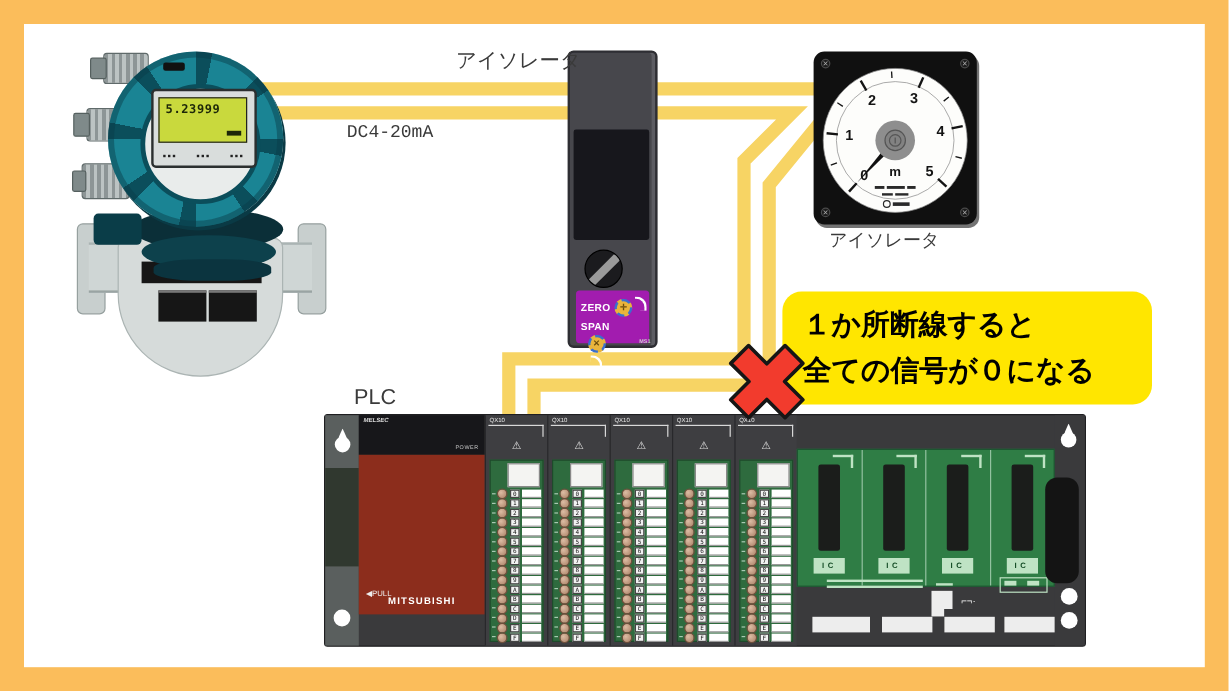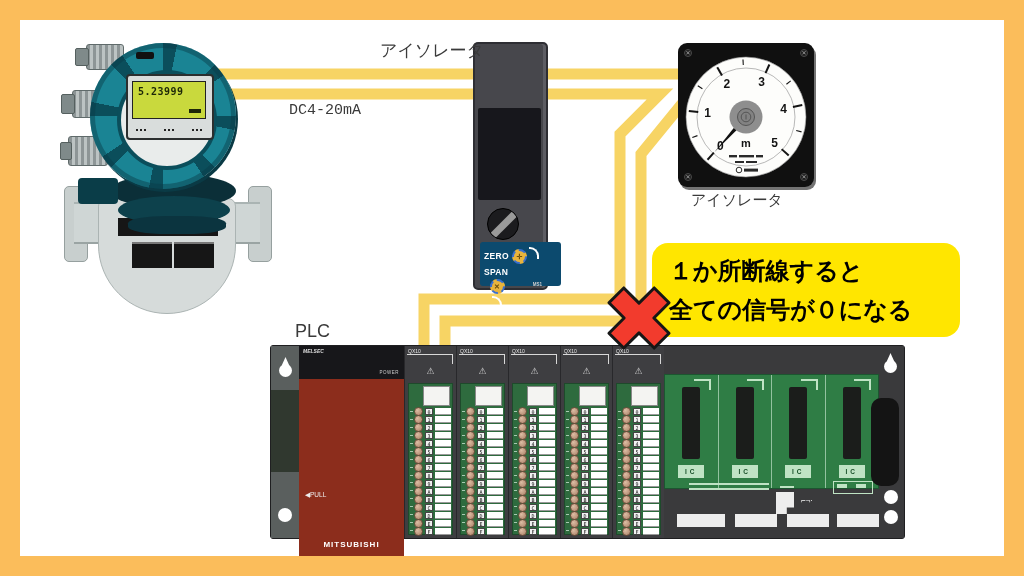--- a/index.html
+++ b/index.html
@@ -42,21 +42,21 @@
   #isolator{position:absolute;left:473px;top:42px;width:75px;height:248px;z-index:2;
             background:#47474C;border:2px solid #2E2E33;border-radius:5px;box-sizing:border-box;
             box-shadow:inset -3px 0 0 #5d5d63;}
   .iso-model{position:absolute;left:3px;top:12px;width:63px;height:50px;background:#E8F3F2;}
   .iso-model span{position:absolute;left:3px;top:2px;font-size:8px;font-style:italic;color:#101010;}
   .iso-screen{position:absolute;left:3px;top:64px;width:63px;height:92px;background:#17171C;border-radius:2px;}
   .iso-knob{position:absolute;left:12px;top:164px;width:30px;height:30px;border-radius:50%;background:#1b1b1e;
             border:1px solid #000;overflow:hidden;}
   .iso-knob::before{content:'';position:absolute;left:-4px;top:12px;width:40px;height:7px;background:#9a9a9a;
             transform:rotate(-45deg);}
-  .iso-panel{position:absolute;left:5px;top:198px;width:81px;height:44px;background:#0c4a6e;border-radius:3px;}
+  .iso-panel{position:absolute;left:5px;top:198px;width:61px;height:44px;background:#a21caf;border-radius:3px;}
   .iso-row{position:absolute;left:4px;display:flex;align-items:center;gap:2px;}
   .iso-row .txt{font-size:8.5px;font-weight:bold;color:#fff;letter-spacing:.3px;width:26px;}
   .screwpot{width:11px;height:11px;border-radius:50%;background:#E9B43C;border:2px dashed #3A6FD0;
             font-size:7px;line-height:11px;text-align:center;color:#6b4d0d;font-weight:bold;}
   .arc{width:8px;height:10px;border-top:2px solid #fff;border-right:2px solid #fff;border-radius:0 9px 0 0;margin-bottom:6px;}
   .iso-brand{position:absolute;right:4px;bottom:1px;font-size:4.5px;color:#ccc;font-weight:bold;}
 
   
   #gauge{position:absolute;left:678px;top:43px;width:136px;height:144px;background:#101010;border-radius:9px;z-index:2;
          box-shadow:2px 3px 0 rgba(0,0,0,.55);}
@@ -73,21 +73,21 @@
        border:1px solid #1f1f21;border-radius:3px;z-index:2;}
   .rack-left{position:absolute;left:0;top:0;width:28px;height:192px;background:#5A5F5E;}
   .rack-left .dark{position:absolute;left:0;top:44px;width:28px;height:82px;background:#30382F;}
   .keyhole{position:absolute;width:13px;height:13px;background:#fff;border-radius:50%;}
   .keyhole::before{content:'';position:absolute;left:2.5px;top:-7px;width:8px;height:9px;background:#fff;
                    clip-path:polygon(50% 0,100% 100%,0 100%);}
   .wcirc{position:absolute;width:14px;height:14px;background:#fff;border-radius:50%;}
   .power-head{position:absolute;left:28px;top:0;width:105px;height:33px;background:#17171A;}
   .melsec{position:absolute;left:4px;top:3px;font-size:5px;line-height:5px;color:#ddd;font-weight:bold;font-style:italic;}
   .powerlbl{position:absolute;right:5px;bottom:4px;font-size:4.5px;color:#ccc;letter-spacing:.5px;}
-  .power-body{position:absolute;left:28px;top:33px;width:105px;height:177px;background:#8C2D1C;}
+  .power-body{position:absolute;left:28px;top:33px;width:105px;height:133px;background:#8C2D1C;}
   .pull{position:absolute;left:6px;top:112px;font-size:6.5px;color:#eee;}
   .mitsu{position:absolute;left:0;bottom:7px;width:100%;text-align:center;font-size:8px;font-weight:bold;
          color:#fff;letter-spacing:1px;}
   #modules{position:absolute;left:133px;top:0;width:260px;height:192px;display:flex;}
   .module{position:relative;width:52px;height:192px;background:#3E3E41;border-left:1px solid #28282B;box-sizing:border-box;}
   .mod-name{position:absolute;left:3px;top:2px;font-size:5px;color:#e8e8e8;}
   .mod-bracket{position:absolute;left:2px;top:8px;width:45px;height:9px;border-top:1px solid #d8d8d8;
                border-right:1px solid #d8d8d8;}
   .mod-warn{position:absolute;left:0;top:20px;width:100%;text-align:center;font-size:9px;color:#d8d8d8;}
   .mod-term{position:absolute;left:3px;top:37px;width:45px;height:152px;background:#2E6B3E;border:1px solid #1E4A2B;

